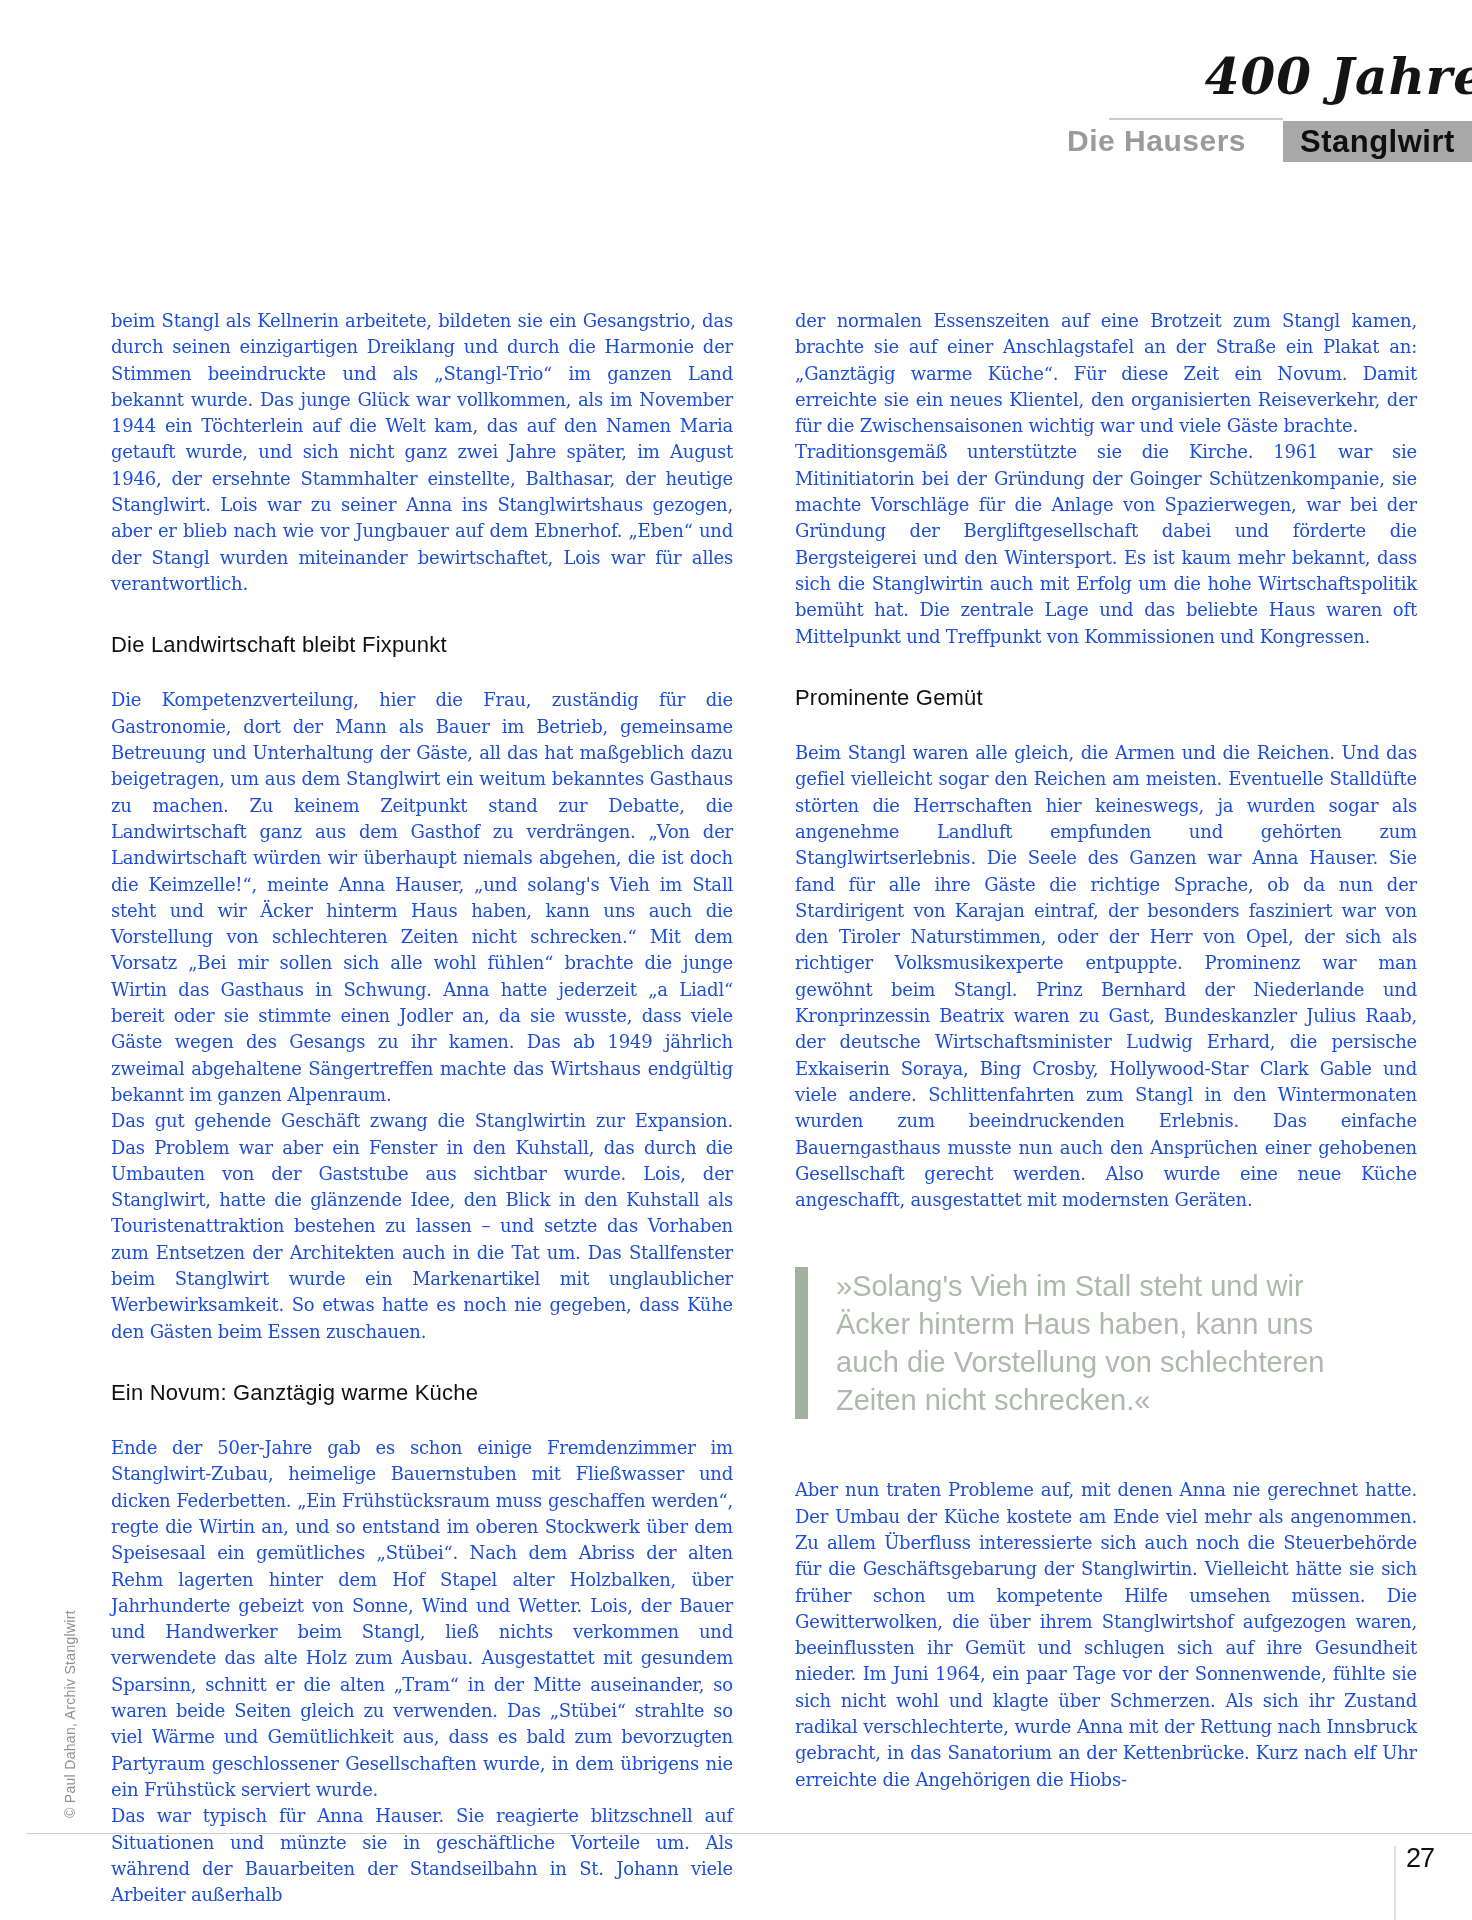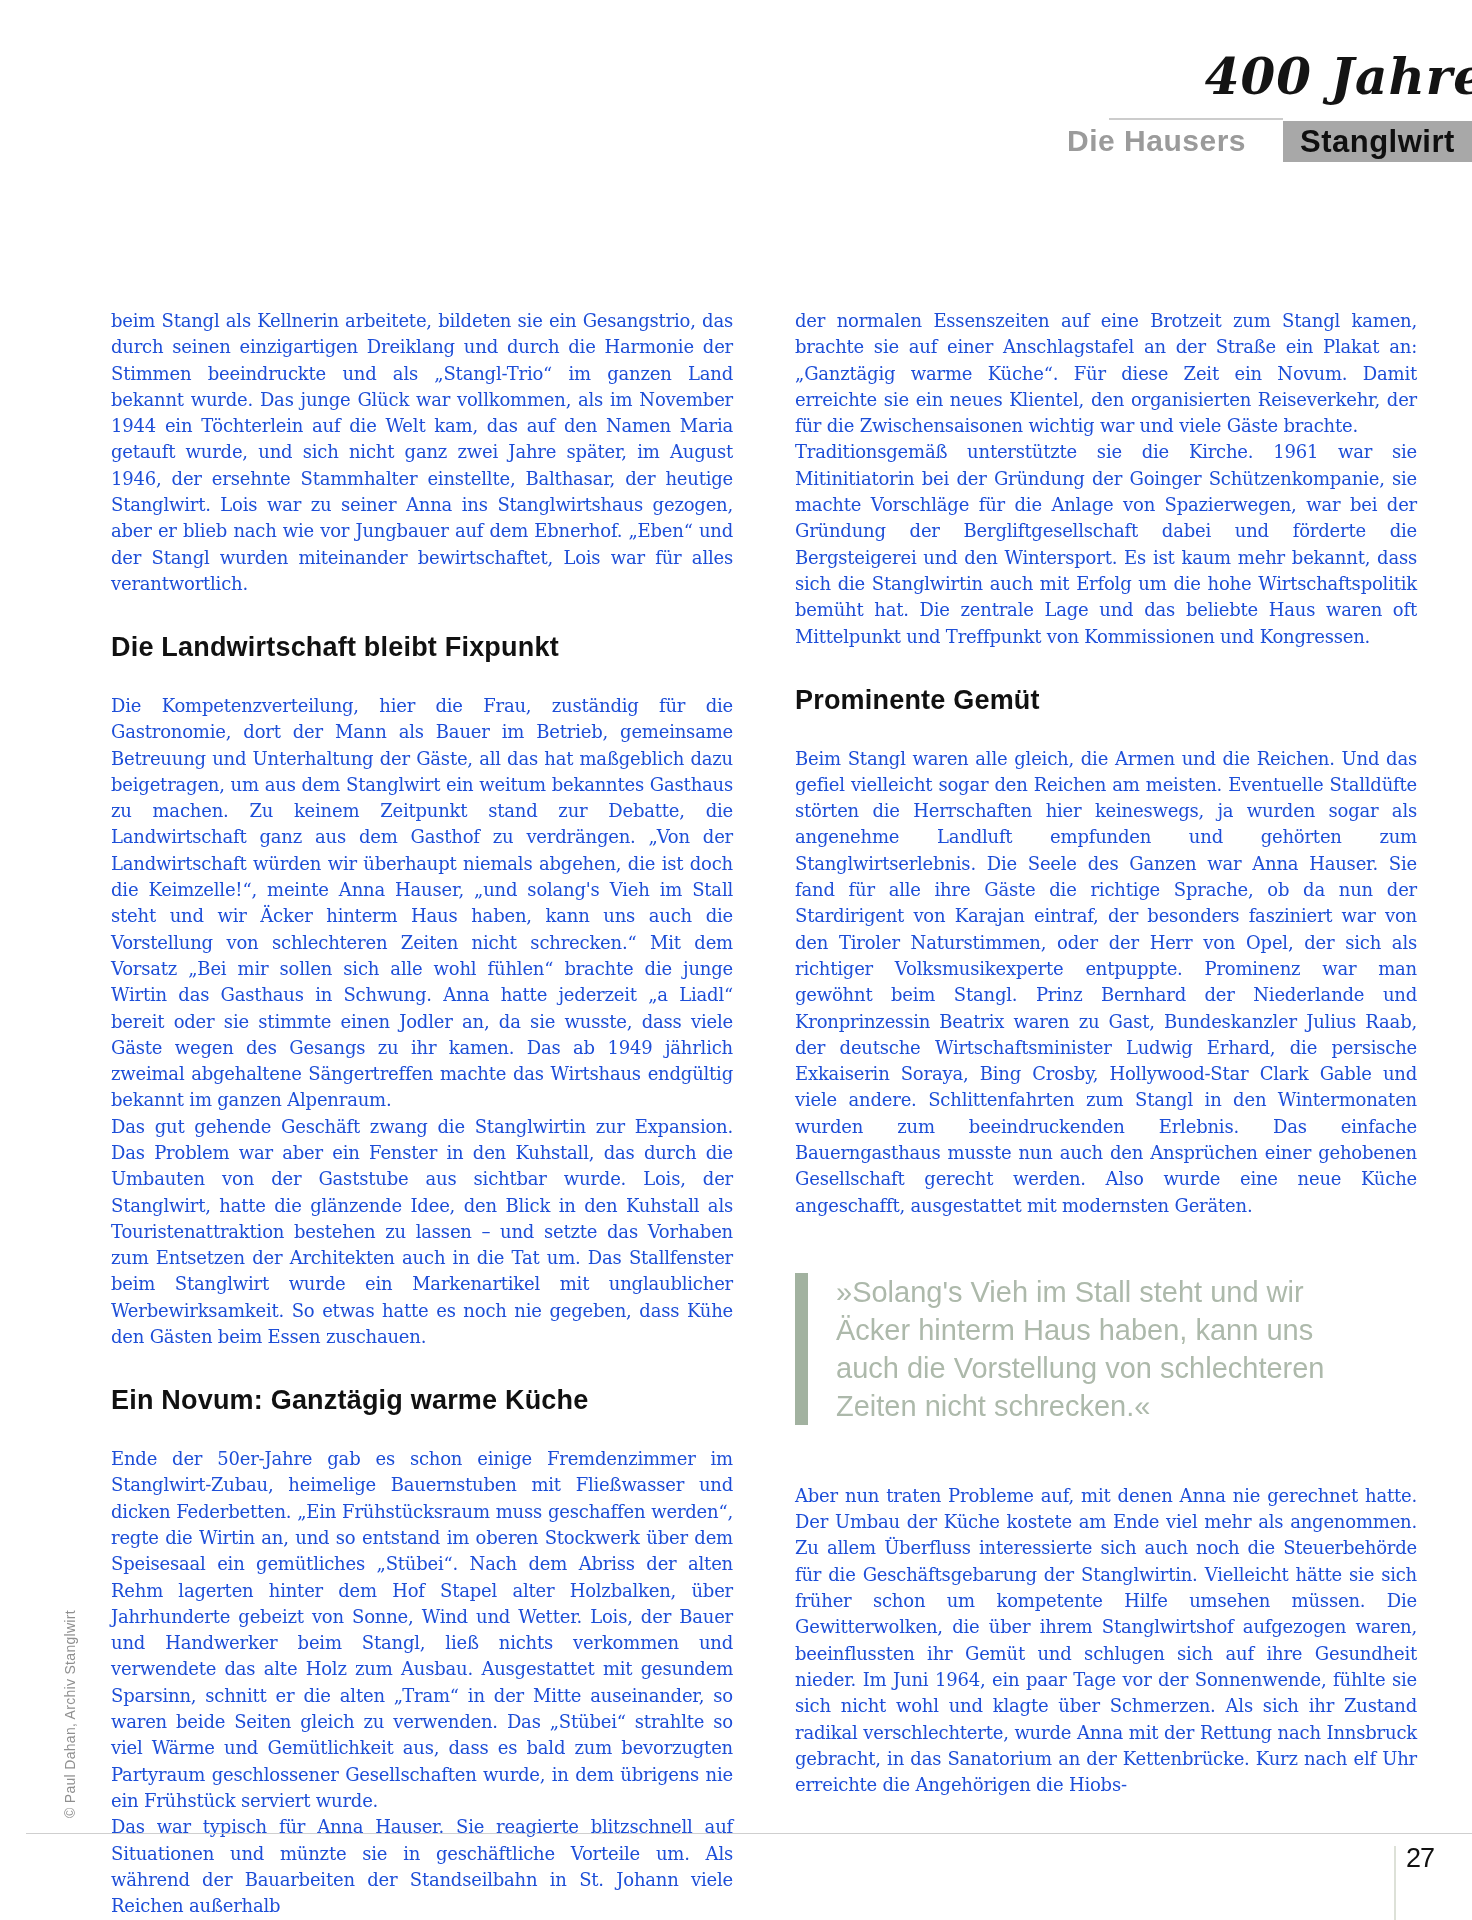--- a/index.html
+++ b/index.html
@@ -49,21 +49,21 @@
   }
   .col { width:622px; }
   .bodytext {
     font-size:18px; line-height:26.3px; letter-spacing:-0.2px;
     text-align:justify; color:#1d4ed8;
     hyphens:auto;
   }
   .bodytext p { margin:0; }
   .subhead {
     font-family:"Liberation Sans", sans-serif;
-    font-weight:bold; font-size:27px; line-height:1.1;
+    font-weight:normal; font-size:22px; line-height:1.1;
     color:#111111; letter-spacing:0.2px;
     margin:36px 0 30px 0;
   }
 
   
   .pullquote {
     margin:54px 0 58px 0;
     border-left:13px solid #a2b2a0;
     padding-left:28px;
     width:510px;
@@ -122,21 +122,21 @@
         <p>beim Stangl als Kellnerin arbeitete, bildeten sie ein Gesangstrio, das durch seinen einzigartigen Dreiklang und durch die Harmonie der Stimmen beeindruckte und als „Stangl-Trio“ im ganzen Land bekannt wurde. Das junge Glück war vollkommen, als im November 1944 ein Töchterlein auf die Welt kam, das auf den Namen Maria getauft wurde, und sich nicht ganz zwei Jahre später, im August 1946, der ersehnte Stammhalter einstellte, Balthasar, der heutige Stanglwirt. Lois war zu seiner Anna ins Stanglwirtshaus gezogen, aber er blieb nach wie vor Jungbauer auf dem Ebnerhof. „Eben“ und der Stangl wurden miteinander bewirtschaftet, Lois war für alles verantwortlich.</p>
       </div>
       <h2 class="subhead">Die Landwirtschaft bleibt Fixpunkt</h2>
       <div class="bodytext">
         <p>Die Kompetenzverteilung, hier die Frau, zuständig für die Gastronomie, dort der Mann als Bauer im Betrieb, gemeinsame Betreuung und Unterhaltung der Gäste, all das hat maßgeblich dazu beigetragen, um aus dem Stanglwirt ein weitum bekanntes Gasthaus zu machen. Zu keinem Zeitpunkt stand zur Debatte, die Landwirtschaft ganz aus dem Gasthof zu verdrängen. „Von der Landwirtschaft würden wir überhaupt niemals abgehen, die ist doch die Keimzelle!“, meinte Anna Hauser, „und solang's Vieh im Stall steht und wir Äcker hinterm Haus haben, kann uns auch die Vorstellung von schlechteren Zeiten nicht schrecken.“ Mit dem Vorsatz „Bei mir sollen sich alle wohl fühlen“ brachte die junge Wirtin das Gasthaus in Schwung. Anna hatte jederzeit „a Liadl“ bereit oder sie stimmte einen Jodler an, da sie wusste, dass viele Gäste wegen des Gesangs zu ihr kamen. Das ab 1949 jährlich zweimal abgehaltene Sängertreffen machte das Wirtshaus endgültig bekannt im ganzen Alpenraum.</p>
         <p>Das gut gehende Geschäft zwang die Stanglwirtin zur Expansion. Das Problem war aber ein Fenster in den Kuhstall, das durch die Umbauten von der Gaststube aus sichtbar wurde. Lois, der Stanglwirt, hatte die glänzende Idee, den Blick in den Kuhstall als Touristenattraktion bestehen zu lassen – und setzte das Vorhaben zum Entsetzen der Architekten auch in die Tat um. Das Stallfenster beim Stanglwirt wurde ein Markenartikel mit unglaublicher Werbewirksamkeit. So etwas hatte es noch nie gegeben, dass Kühe den Gästen beim Essen zuschauen.</p>
       </div>
       <h2 class="subhead">Ein Novum: Ganztägig warme Küche</h2>
       <div class="bodytext">
         <p>Ende der 50er-Jahre gab es schon einige Fremdenzimmer im Stanglwirt-Zubau, heimelige Bauernstuben mit Fließwasser und dicken Federbetten. „Ein Frühstücksraum muss geschaffen werden“, regte die Wirtin an, und so entstand im oberen Stockwerk über dem Speisesaal ein gemütliches „Stübei“. Nach dem Abriss der alten Rehm lagerten hinter dem Hof Stapel alter Holzbalken, über Jahrhunderte gebeizt von Sonne, Wind und Wetter. Lois, der Bauer und Handwerker beim Stangl, ließ nichts verkommen und verwendete das alte Holz zum Ausbau. Ausgestattet mit gesundem Sparsinn, schnitt er die alten „Tram“ in der Mitte auseinander, so waren beide Seiten gleich zu verwenden. Das „Stübei“ strahlte so viel Wärme und Gemütlichkeit aus, dass es bald zum bevorzugten Partyraum geschlossener Gesellschaften wurde, in dem übrigens nie ein Frühstück serviert wurde.</p>
-        <p>Das war typisch für Anna Hauser. Sie reagierte blitzschnell auf Situationen und münzte sie in geschäftliche Vorteile um. Als während der Bauarbeiten der Standseilbahn in St. Johann viele Reichen außerhalb</p>
+        <p>Das war typisch für Anna Hauser. Sie reagierte blitzschnell auf Situationen und münzte sie in geschäftliche Vorteile um. Als während der Bauarbeiten der Standseilbahn in St. Johann viele Arbeiter außerhalb</p>
       </div>
     </div>
 
     <div class="col">
       <div class="bodytext">
         <p>der normalen Essenszeiten auf eine Brotzeit zum Stangl kamen, brachte sie auf einer Anschlagstafel an der Straße ein Plakat an: „Ganztägig warme Küche“. Für diese Zeit ein Novum. Damit erreichte sie ein neues Klientel, den organisierten Reiseverkehr, der für die Zwischensaisonen wichtig war und viele Gäste brachte.</p>
         <p>Traditionsgemäß unterstützte sie die Kirche. 1961 war sie Mitinitiatorin bei der Gründung der Goinger Schützenkompanie, sie machte Vorschläge für die Anlage von Spazierwegen, war bei der Gründung der Bergliftgesellschaft dabei und förderte die Bergsteigerei und den Wintersport. Es ist kaum mehr bekannt, dass sich die Stanglwirtin auch mit Erfolg um die hohe Wirtschaftspolitik bemüht hat. Die zentrale Lage und das beliebte Haus waren oft Mittelpunkt und Treffpunkt von Kommissionen und Kongressen.</p>
       </div>
       <h2 class="subhead">Prominente Gemüt</h2>
       <div class="bodytext">

